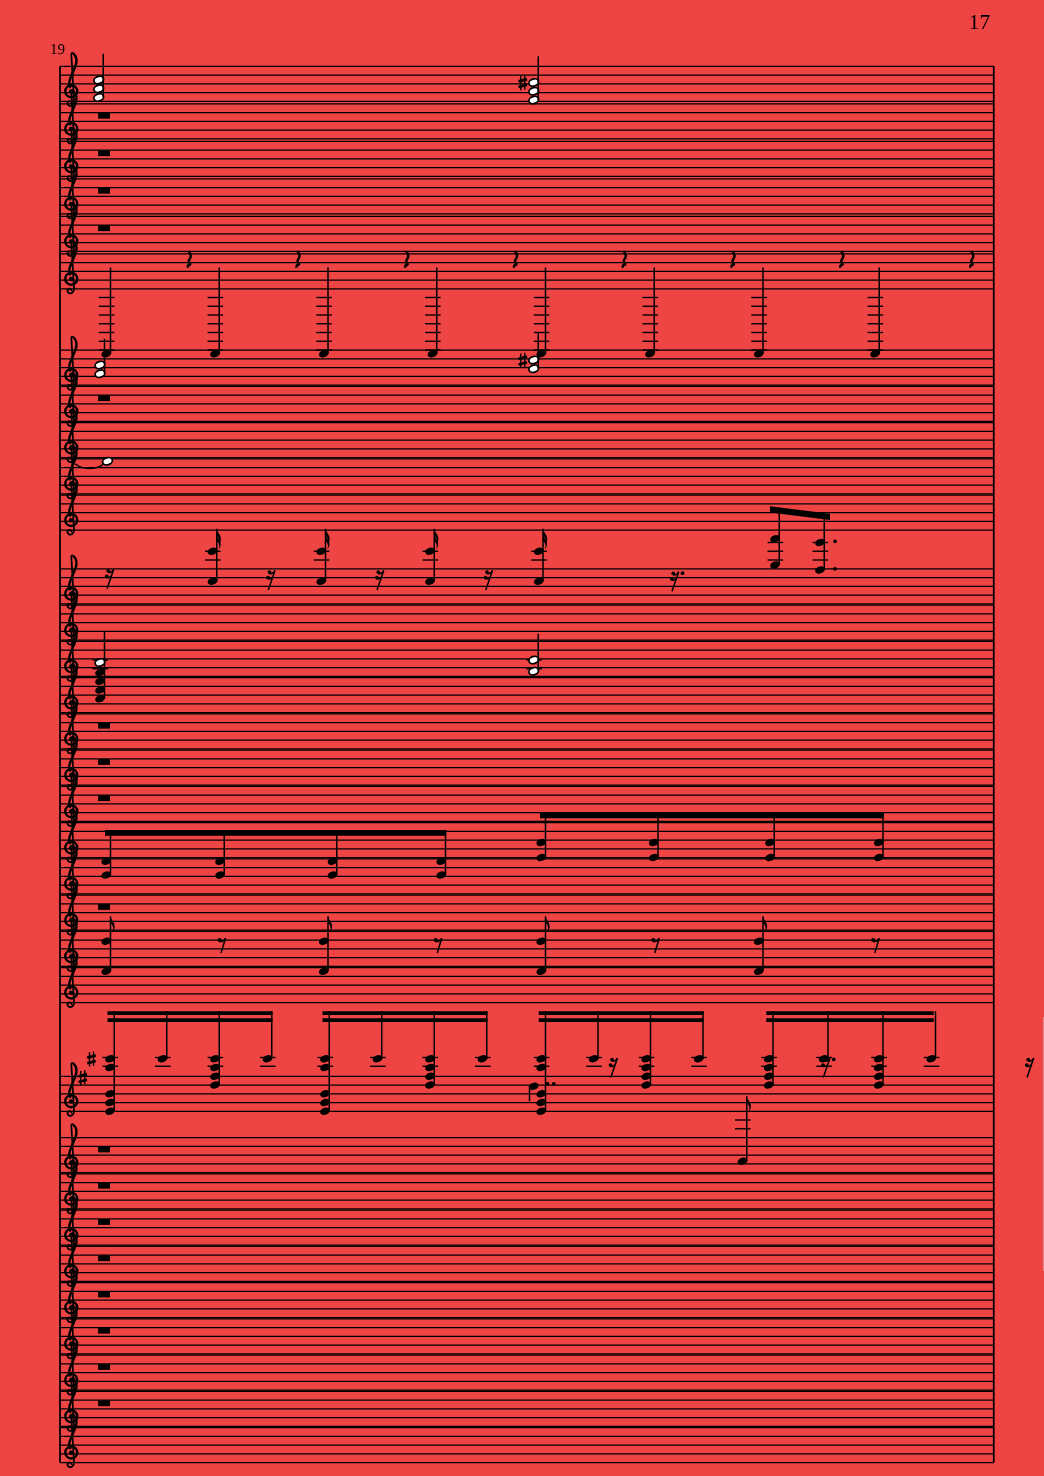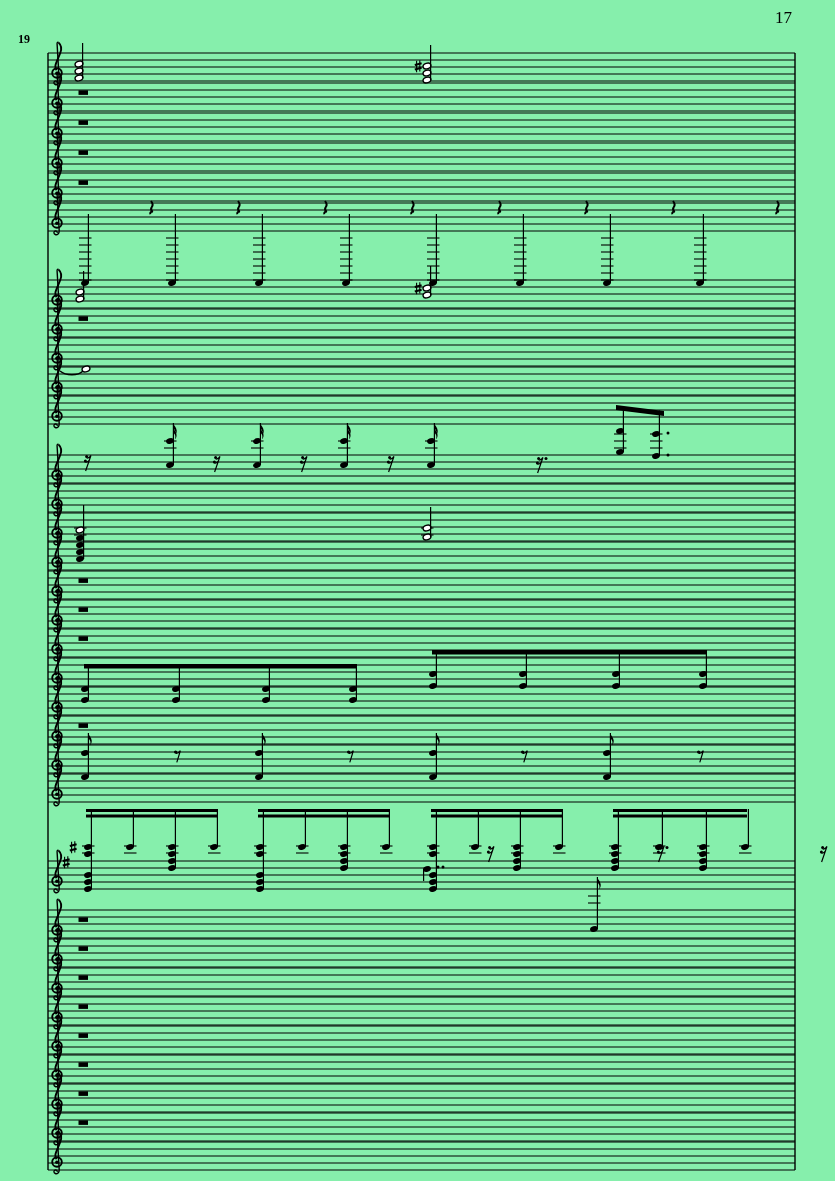--- a/index.html
+++ b/index.html
@@ -1,19 +1,19 @@
 <!DOCTYPE html>
 <html><head>
 <meta charset="utf-8">
 <style>
   html,body{margin:0;padding:0;background:#e8e8e8;}
-  .page{position:relative;width:835px;height:1181px;background:#86efac;margin:0 auto;
+  .page{position:relative;width:835px;height:1181px;background:#ef4444;margin:0 auto;
         font-family:"Liberation Serif", serif;overflow:hidden;}
   .page-number{position:absolute;left:775px;top:8px;font-size:17px;color:#000;}
-  .measure-number{position:absolute;left:18px;top:32px;font-size:12px;color:#000;font-weight:bold;}
+  .measure-number{position:absolute;left:40px;top:32px;font-size:12px;color:#000;}
   svg{position:absolute;left:0;top:0;}
 </style>
 </head>
 <body>
 
 <div class="page">
   <div class="page-number">17</div>
   <div class="measure-number">19</div>
   <svg id="score" xmlns="http://www.w3.org/2000/svg" width="835" height="1181" viewBox="0 0 835 1181">
     <defs>

